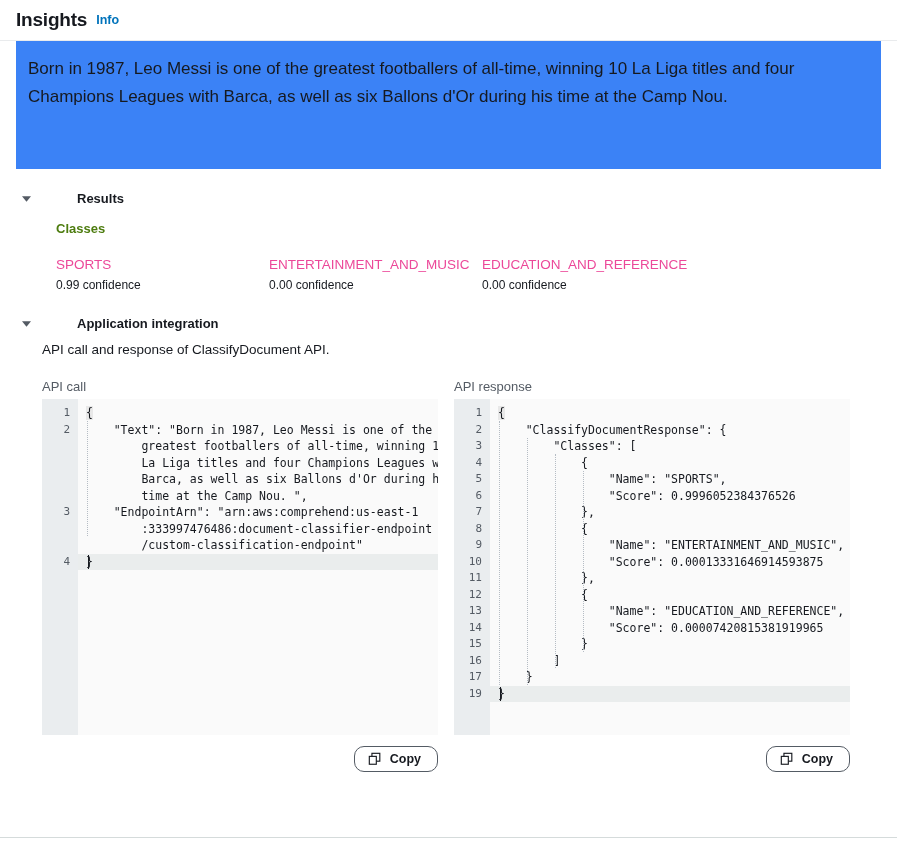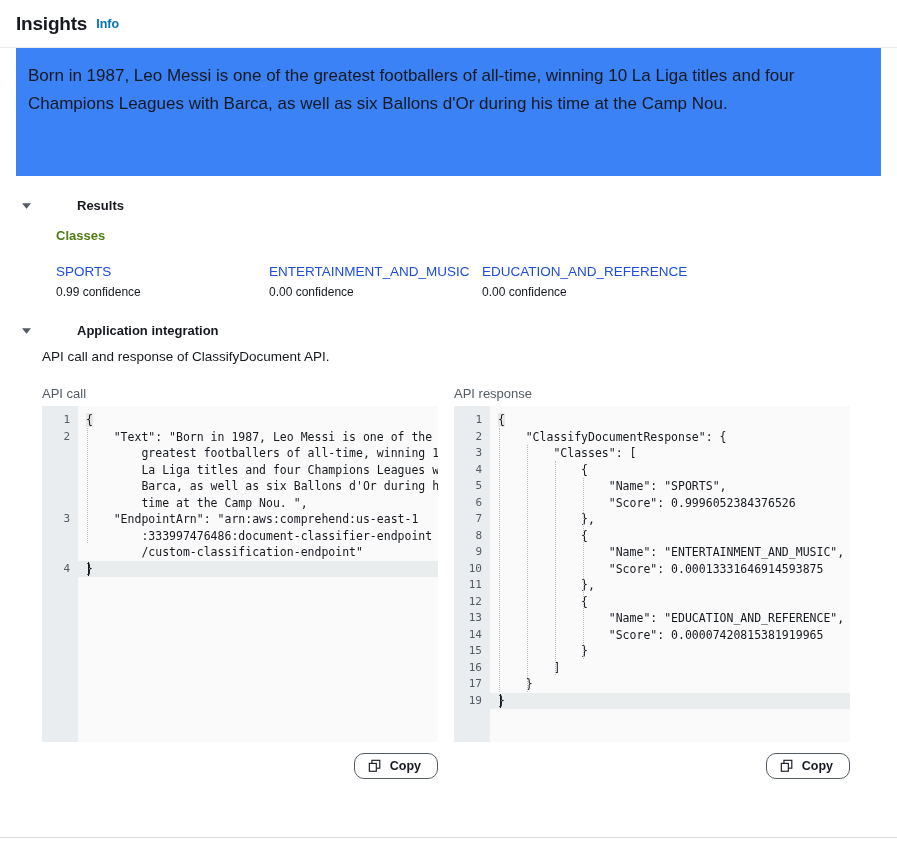--- a/index.html
+++ b/index.html
@@ -8,21 +8,21 @@
     width: 897px; height: 842px;
     background: #ffffff;
     font-family: "Liberation Sans", sans-serif;
     color: #16191f;
     -webkit-font-smoothing: antialiased;
   }
   .page { position: relative; width: 897px; height: 842px; overflow: hidden; background:#fff; }
 
   
   .header {
-    height: 48px;
+    height: 41px;
     border-bottom: 1px solid #e9ebed;
     display: flex; align-items: center;
     padding: 0 16px;
     background: #ffffff;
   }
   .header-title {
     font-size: 19px; font-weight: bold; color: #16191f;
     letter-spacing: -0.2px;
   }
   .header-info {
@@ -64,21 +64,21 @@
 
   .results-body { padding-left: 40px; }
   .classes-title { font-size: 13px; font-weight: bold; color: #4d7c0f; margin-top: 15px; }
 
   .class-grid {
     display: flex;
     margin-top: 20px;
   }
   .class-col { width: 213px; flex: 0 0 auto; }
   .class-name {
-    font-size: 13.5px; color: #1d4ed8; line-height: 18px;
+    font-size: 13.5px; color: #ec4899; line-height: 18px;
   }
   .class-conf {
     font-size: 12px; color: #16191f; line-height: 18px; margin-top: 2px;
   }
 
   
   .appint-body { padding-left: 26px; }
   .appint-desc {
     font-size: 13.5px; color: #16191f;
     margin-top: 11px;

